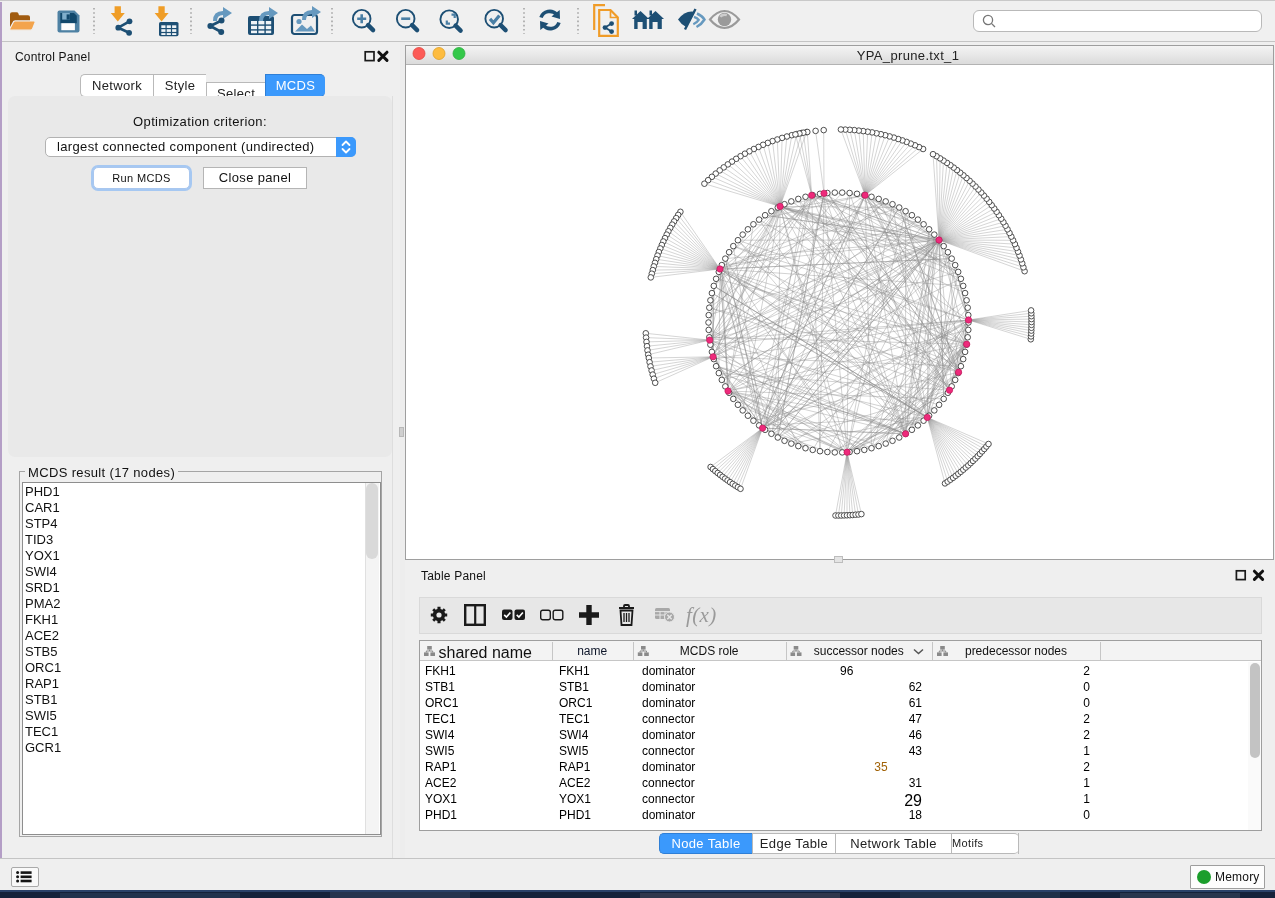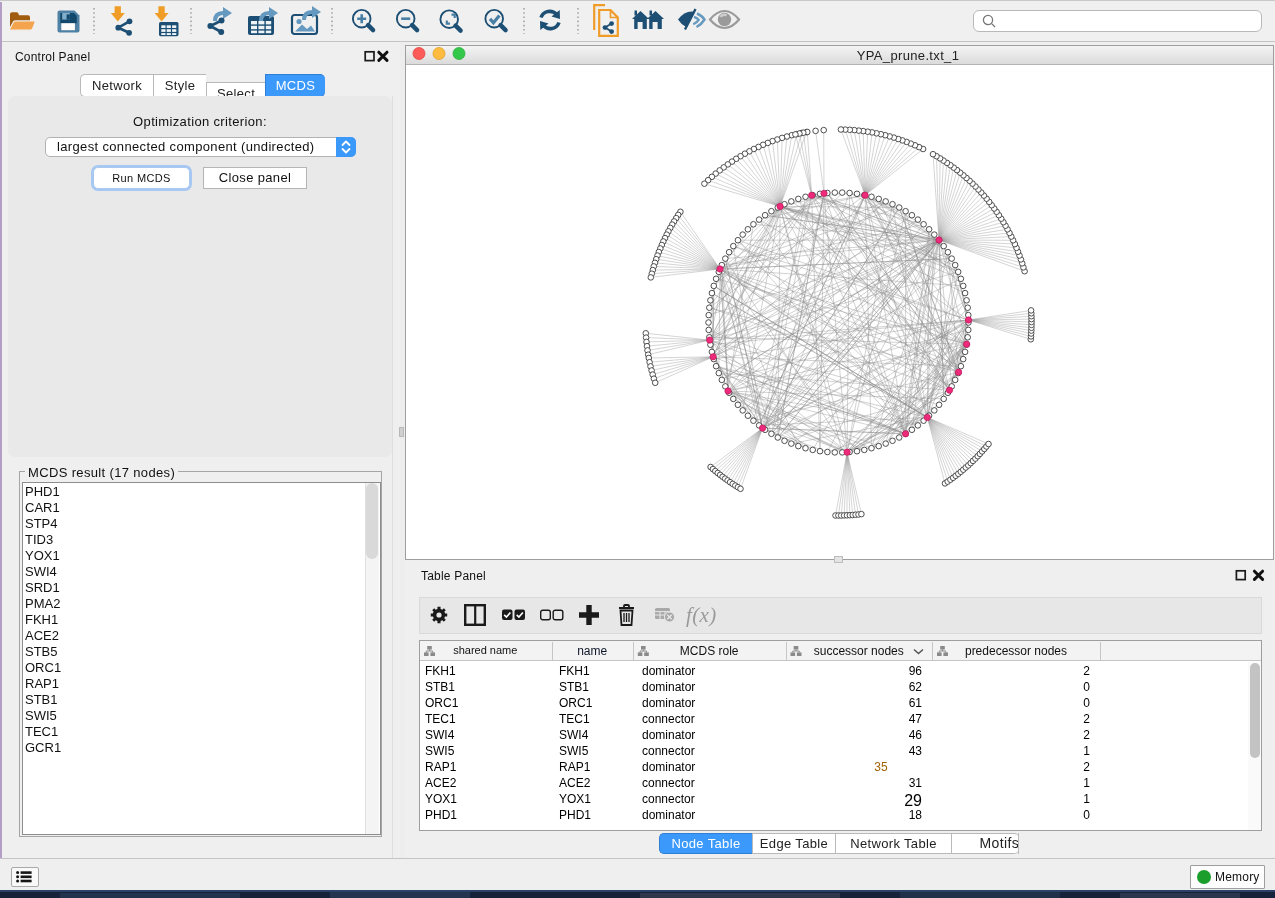--- a/index.html
+++ b/index.html
@@ -557,21 +557,21 @@
 <g stroke="#e7e7e7" stroke-width="1">
         <path d="M0,3.6 L15,3.6 M0,7 L15,7 M5,3.6 L5,11 M10,3.6 L10,11"></path>
       </g>
 <circle cx="14.5" cy="9" r="5" stroke="#e7e7e7" stroke-width="1"></circle>
       <path d="M12.3,6.8 L16.7,11.2 M16.7,6.8 L12.3,11.2" stroke="#e7e7e7" stroke-width="1.4"></path>
     </g>
     <text x="686" y="622" font-family="Liberation Serif,serif" font-style="italic" font-size="21" fill="#9a9a9a">f(x)</text>
   </svg>
 <div class="abs" style="left:419px;top:640px;width:843px;height:191px;background:#fff;border:1px solid #9e9e9e"></div>
 <div class="abs" style="left:420px;top:641px;width:841px;height:20px;background:#f3f3f3;border-bottom:1px solid #c6c6c6"></div>
-<div class="abs" style="left:419px;top:644px;width:132.5px;height:16px;font-size:11px;letter-spacing:0;color:#111;text-align:center">shared name</div>
+<div class="abs" style="left:419px;top:644px;width:132.5px;height:16px;font-size:16px;letter-spacing:0;color:#111;text-align:center">shared name</div>
 <div class="abs" style="left:551.5px;top:642px;width:1px;height:18px;background:#c6c6c6"></div>
 <div class="abs" style="left:551.5px;top:644px;width:81.29999999999995px;height:16px;font-size:12px;letter-spacing:0;color:#0f172a;text-align:center">name</div>
 <div class="abs" style="left:632.8px;top:642px;width:1px;height:18px;background:#c6c6c6"></div>
 <div class="abs" style="left:632.8px;top:644px;width:152.70000000000005px;height:16px;font-size:12px;letter-spacing:0;color:#111;text-align:center">MCDS role</div>
 <div class="abs" style="left:785.5px;top:642px;width:1px;height:18px;background:#c6c6c6"></div>
 <div class="abs" style="left:785.5px;top:644px;width:146.5px;height:16px;font-size:12px;letter-spacing:0;color:#111;text-align:center">successor nodes</div>
 <div class="abs" style="left:932px;top:642px;width:1px;height:18px;background:#c6c6c6"></div>
 <div class="abs" style="left:932px;top:644px;width:168px;height:16px;font-size:12px;letter-spacing:0;color:#111;text-align:center">predecessor nodes</div>
 <div class="abs" style="left:1100px;top:642px;width:1px;height:18px;background:#c6c6c6"></div>
 <svg class="abs" style="left:405px;top:641px" width="870" height="20">
@@ -597,21 +597,21 @@
       <rect x="3.2" y="0" width="4.6" height="3.6"></rect>
       <rect x="0" y="6.4" width="4.6" height="3.6"></rect>
       <rect x="6.4" y="6.4" width="4.6" height="3.6"></rect>
       <path d="M5.5,3.6 L5.5,5 M2.3,6.4 L2.3,5 L8.7,5 L8.7,6.4" stroke="#8a8a8a" stroke-width="1" fill="none"></path>
     </g>
     <path d="M509,8.5 l4.5,4 l4.5,-4" stroke="#555" stroke-width="1.5" fill="none"></path>
   </svg>
 <div class="abs" style="left:425px;top:664px;width:120px;height:16px;font-size:12px;letter-spacing:0;color:#000">FKH1</div>
 <div class="abs" style="left:559px;top:664px;width:120px;height:16px;font-size:12px;letter-spacing:0;color:#000">FKH1</div>
 <div class="abs" style="left:642px;top:664px;width:120px;height:16px;font-size:12px;letter-spacing:0;color:#000">dominator</div>
-<div class="abs" style="left:840px;top:664px;width:82px;height:16px;font-size:12px;letter-spacing:0;color:#000;text-align:right">96</div>
+<div class="abs" style="left:840px;top:664px;width:82px;height:16px;font-size:12px;letter-spacing:0;color:#000;">96</div>
 <div class="abs" style="left:1000px;top:664px;width:90px;height:16px;font-size:12px;letter-spacing:0;color:#000;text-align:right">2</div>
 <div class="abs" style="left:425px;top:680px;width:120px;height:16px;font-size:12px;letter-spacing:0;color:#000">STB1</div>
 <div class="abs" style="left:559px;top:680px;width:120px;height:16px;font-size:12px;letter-spacing:0;color:#000">STB1</div>
 <div class="abs" style="left:642px;top:680px;width:120px;height:16px;font-size:12px;letter-spacing:0;color:#000">dominator</div>
 <div class="abs" style="left:840px;top:680px;width:82px;height:16px;font-size:12px;letter-spacing:0;color:#000;text-align:right">62</div>
 <div class="abs" style="left:1000px;top:680px;width:90px;height:16px;font-size:12px;letter-spacing:0;color:#000;text-align:right">0</div>
 <div class="abs" style="left:425px;top:696px;width:120px;height:16px;font-size:12px;letter-spacing:0;color:#000">ORC1</div>
 <div class="abs" style="left:559px;top:696px;width:120px;height:16px;font-size:12px;letter-spacing:0;color:#000">ORC1</div>
 <div class="abs" style="left:642px;top:696px;width:120px;height:16px;font-size:12px;letter-spacing:0;color:#000">dominator</div>
 <div class="abs" style="left:840px;top:696px;width:82px;height:16px;font-size:12px;letter-spacing:0;color:#000;text-align:right">61</div>
@@ -649,21 +649,21 @@
 <div class="abs" style="left:425px;top:808px;width:120px;height:16px;font-size:12px;letter-spacing:0;color:#000">PHD1</div>
 <div class="abs" style="left:559px;top:808px;width:120px;height:16px;font-size:12px;letter-spacing:0;color:#000">PHD1</div>
 <div class="abs" style="left:642px;top:808px;width:120px;height:16px;font-size:12px;letter-spacing:0;color:#000">dominator</div>
 <div class="abs" style="left:840px;top:808px;width:82px;height:16px;font-size:12px;letter-spacing:0;color:#000;text-align:right">18</div>
 <div class="abs" style="left:1000px;top:808px;width:90px;height:16px;font-size:12px;letter-spacing:0;color:#000;text-align:right">0</div>
 <div class="abs" style="left:1248px;top:662px;width:13px;height:168px;background:#fafafa"></div>
 <div class="abs" style="left:1249.5px;top:663px;width:10px;height:95px;background:#c3c3c3;border-radius:5px"></div>
 <div class="abs" style="left:659px;top:833px;width:93px;height:21px;background:#3b99fc;color:#fff;border:1px solid #2f7fd6;border-radius:5px 0 0 5px;font-size:13px;text-align:center;line-height:19px;border-right-width:0">Node Table</div>
 <div class="abs" style="left:752px;top:833px;width:83px;height:21px;background:#fff;color:#222;border:1px solid #b9b9b9;font-size:13px;text-align:center;line-height:19px;border-right-width:0">Edge Table</div>
 <div class="abs" style="left:835px;top:833px;width:116px;height:21px;background:#fff;color:#222;border:1px solid #b9b9b9;font-size:13px;text-align:center;line-height:19px;border-right-width:0">Network Table</div>
-<div class="abs" style="left:951px;top:833px;width:68px;height:21px;background:#fff;color:#222;border:1px solid #b9b9b9;border-radius:0 5px 5px 0;font-size:14px;text-align:right;line-height:19px;border-right-width:0">Motifs</div>
+<div class="abs" style="left:951px;top:833px;width:68px;height:21px;background:#fff;color:#222;border:1px solid #b9b9b9;border-radius:0 5px 5px 0;font-size:11px;text-align:left;line-height:19px;border-right-width:0">Motifs</div>
 <div class="abs" style="left:1018px;top:833px;width:1px;height:21px;background:#b9b9b9"></div>
 <div class="abs" style="left:834px;top:556px;width:9px;height:7px;background:#e4e4e4;border:1px solid #bdbdbd"></div>
 <div class="abs" style="left:0;top:858px;width:1275px;height:32px;background:#efefef;border-top:1px solid #c4c4c4"></div>
 <div class="abs" style="left:11px;top:867px;width:28px;height:20px;background:#f9f9f9;border:1px solid #a9a9a9;border-radius:2px"></div>
 <svg class="abs" style="left:16px;top:871px" width="17" height="12">
     <g fill="#151515">
       <circle cx="1.6" cy="1.6" r="1.5"></circle>
       <circle cx="1.6" cy="5.8" r="1.5"></circle>
       <circle cx="1.6" cy="10" r="1.5"></circle>
       <rect x="4.6" y="0.3" width="11" height="2.6"></rect>

